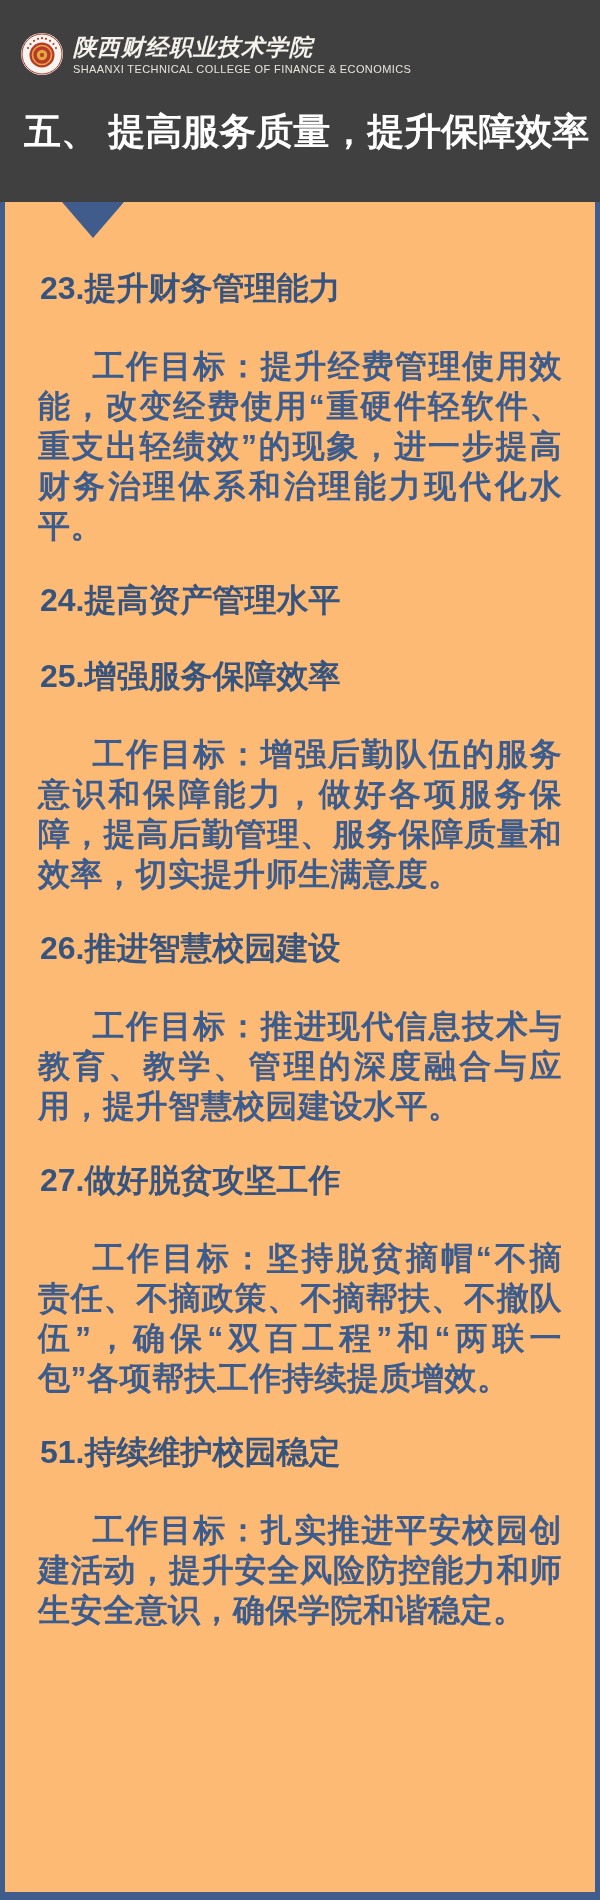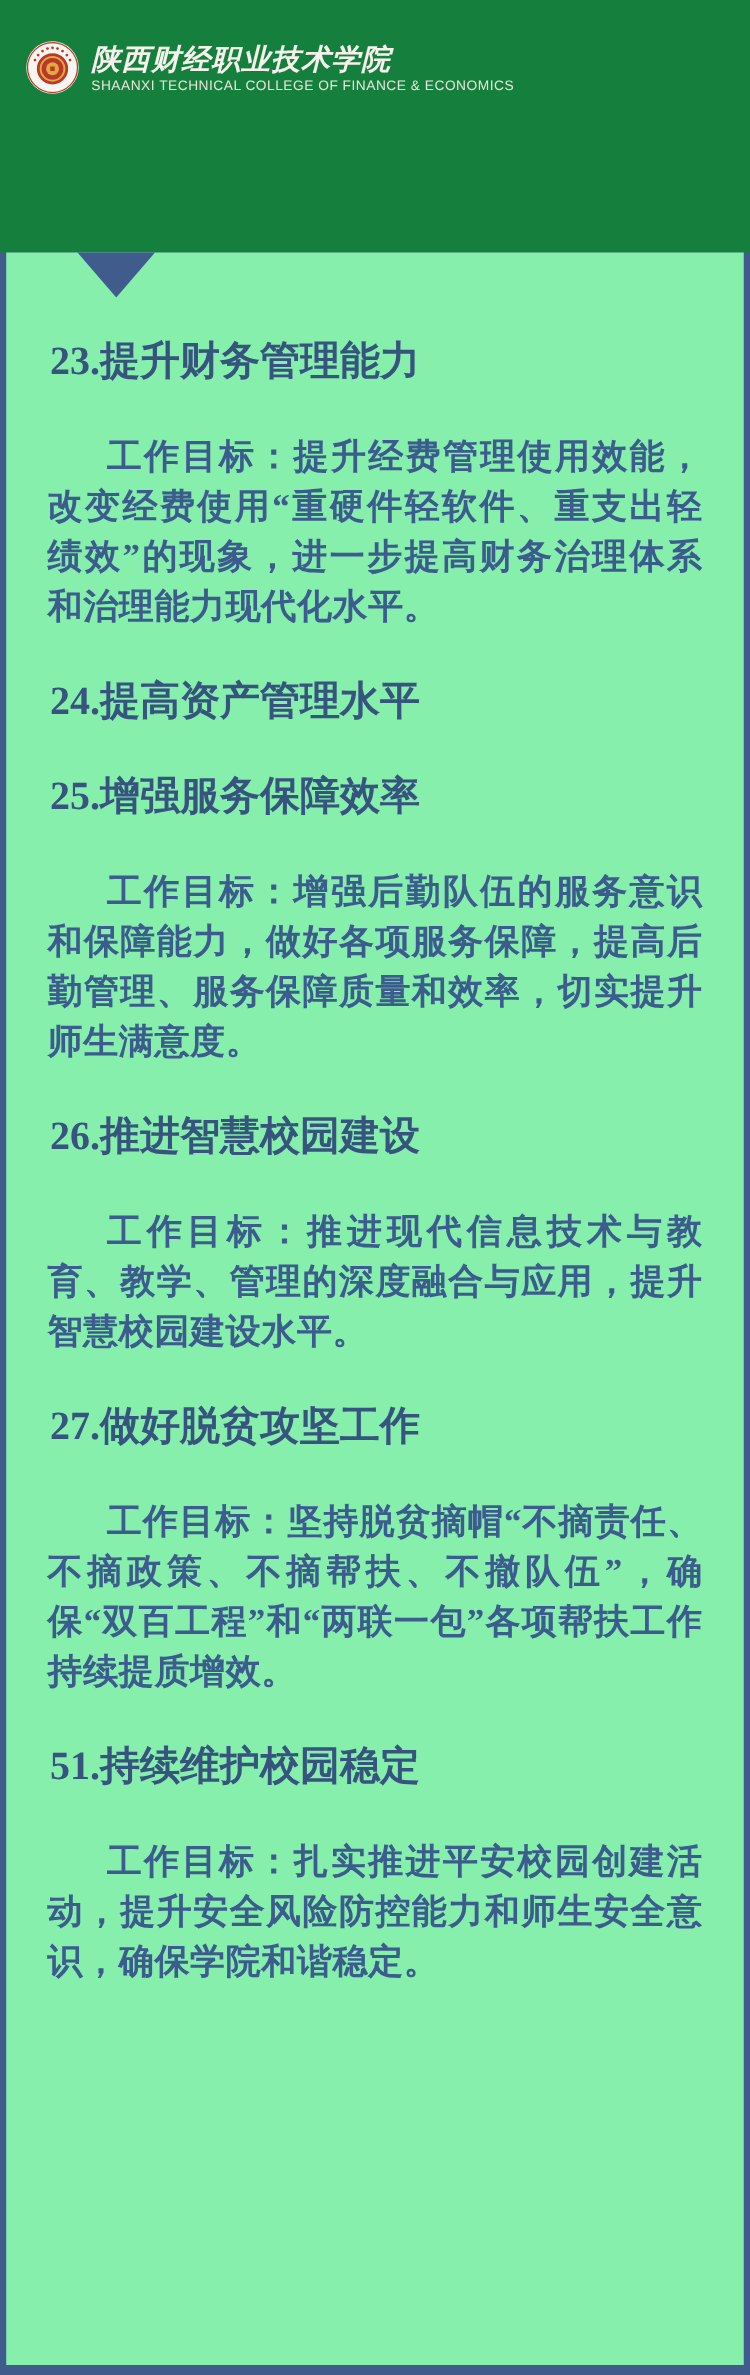--- a/index.html
+++ b/index.html
@@ -10,21 +10,21 @@
     width: 600px;
     height: 1900px;
     overflow: hidden;
     position: relative;
   }
   .page { width: 600px; height: 1900px; display: flex; flex-direction: column; }
 
   
   .header {
     height: 202px;
-    background: #15803d;
+    background: #404040;
     position: relative;
     flex: 0 0 auto;
   }
   .logo-row {
     position: absolute;
     top: 32px;
     left: 20px;
     display: flex;
     align-items: center;
   }
@@ -55,45 +55,44 @@
     font-size: 37px;
     font-weight: 700;
     line-height: 50px;
     white-space: nowrap;
   }
 
   
   .content {
     flex: 1 1 auto;
     margin: 0 5px 8px 5px;
-    background: #86efac;
+    background: #fdba74;
     position: relative;
     padding: 68px 33px 0 33px;
-    font-family: Liberation Serif, serif;
   }
   .notch {
     position: absolute;
     top: 0;
     left: 57px;
     width: 0;
     height: 0;
     border-left: 31px solid transparent;
     border-right: 31px solid transparent;
     border-top: 36px solid #405c8c;
   }
   .sec-heading {
     color: #37547f;
     font-size: 32px;
     font-weight: 700;
     line-height: 36px;
     margin: 0 0 40px 2px;
   }
   .sec-body {
     color: #3c5c8e;
-    font-size: 28px;
+    font-size: 32px;
     font-weight: 700;
     line-height: 40px;
     margin: 0 0 36px 0;
     text-align: justify;
     text-indent: 1.7em;
     letter-spacing: 0.5px;
   }
   section:last-child .sec-body { margin-bottom: 16px; }
 </style>
 </head>
@@ -120,20 +119,21 @@
         <circle cx="22" cy="23" r="12.5" fill="#b8392c"></circle>
         <circle cx="22" cy="23" r="9.5" fill="none" stroke="#e2aa3c" stroke-width="1.6"></circle>
         <circle cx="22" cy="23" r="5.2" fill="#e2aa3c"></circle>
         <rect x="20.2" y="21.2" width="3.6" height="3.6" fill="#b8392c"></rect>
       </svg>
       <div class="logo-text">
         <div class="school-name-cn">陕西财经职业技术学院</div>
         <div class="school-name-en">SHAANXI TECHNICAL COLLEGE OF FINANCE &amp; ECONOMICS</div>
       </div>
     </div>
+    <h1 class="page-title">五、 提高服务质量，提升保障效率</h1>
   </header>
 
   <main class="content">
     <div class="notch"></div>
     <div id="sections">
   <section>
     <h2 class="sec-heading">23.提升财务管理能力</h2>
     <p class="sec-body">工作目标：提升经费管理使用效能，改变经费使用“重硬件轻软件、重支出轻绩效”的现象，进一步提高财务治理体系和治理能力现代化水平。</p>
   </section>
 

